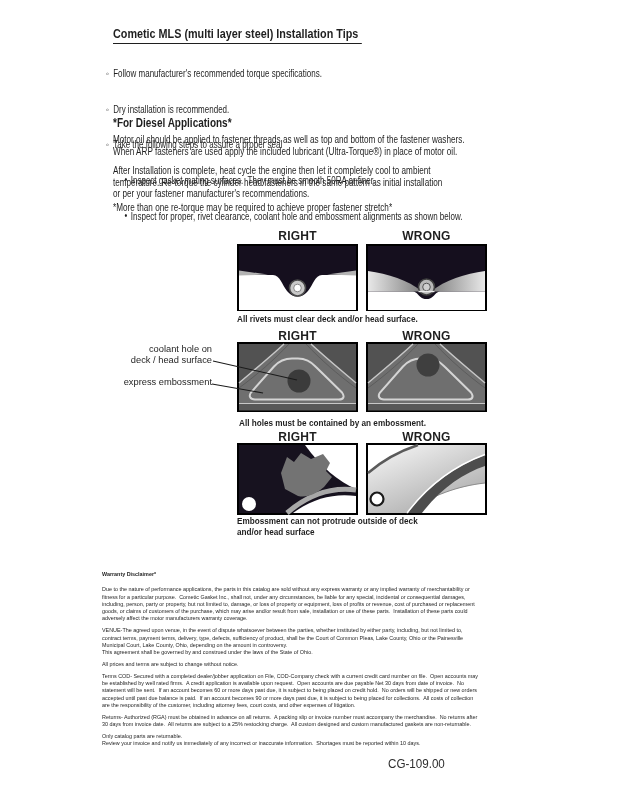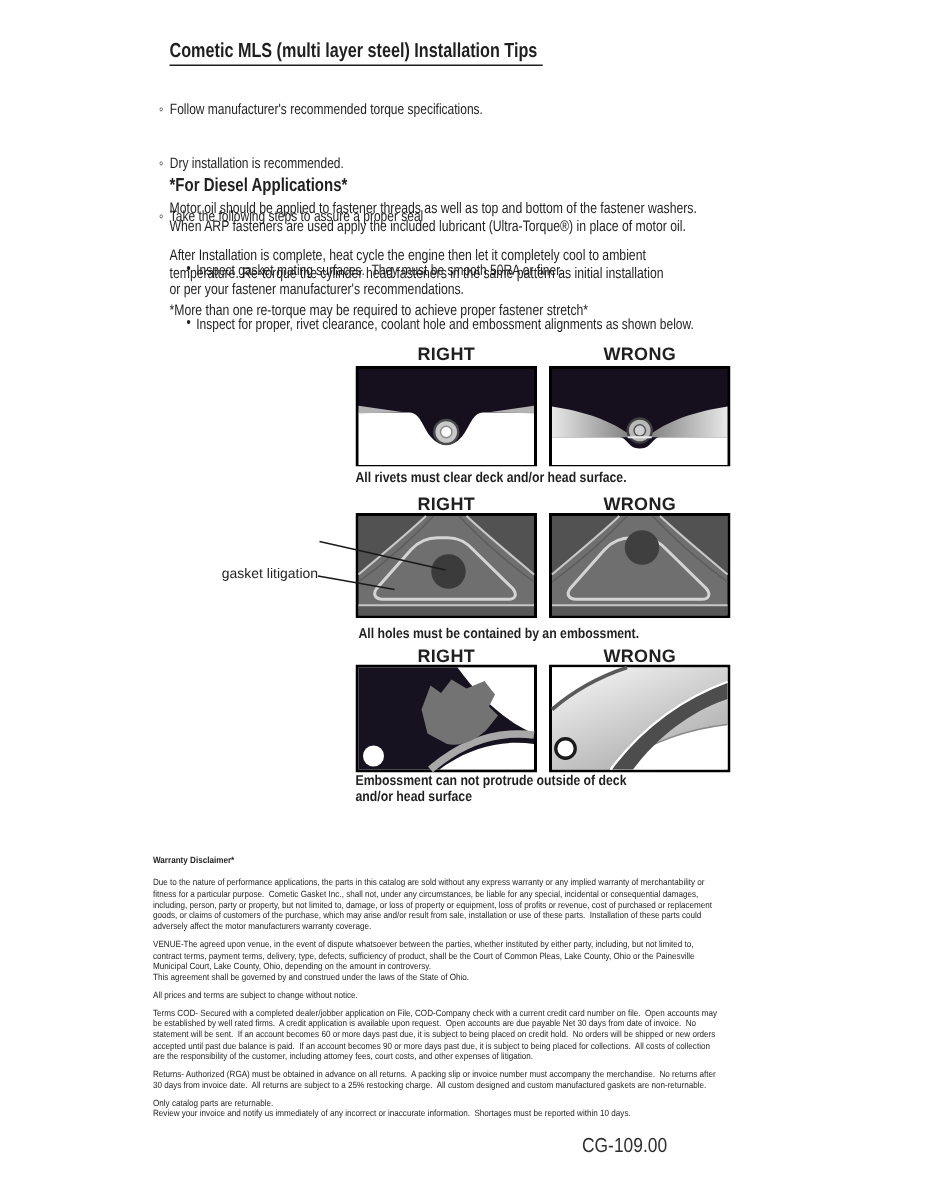--- a/index.html
+++ b/index.html
@@ -93,21 +93,23 @@
     <circle cx="60.5" cy="43" r="8" fill="#b8b8b8" stroke="#3f3f3f" stroke-width="1.6"></circle>
     <circle cx="60.5" cy="43" r="3.8" fill="#cfcfcf" stroke="#555555" stroke-width="1"></circle>
     <line x1="52.5" y1="47.5" x2="68.5" y2="47.5" stroke="#ededed" stroke-width="1.4"></line>
   </svg>
 
   <div class="abs caption cx86" style="left:237px; top:314px;">All rivets must clear deck and/or head surface.</div>
 
   <div class="abs dlabel" style="left:237px; top:329px;">RIGHT</div>
   <div class="abs dlabel" style="left:366px; top:329px;">WRONG</div>
 
-  <div class="abs ptr-label" style="left:100px; top:377px;">gasket litigation</div>
+  <div class="abs ptr-label" style="left:100px; top:344px;">coolant hole on
+deck / head surface</div>
+  <div class="abs ptr-label" style="left:100px; top:377px;">express embossment</div>
 
   <svg class="abs panel" style="left:237px; top:342px;" width="121" height="70" viewBox="0 0 121 70">
     <rect x="1" y="1" width="119" height="68" fill="#6f6f6f" stroke="#000" stroke-width="2"></rect>
     <path d="M2,2 H47 C32,16 16,29 2,41 Z" fill="#525252"></path>
     <path d="M119,2 H74 C89,16 105,29 119,41 Z" fill="#525252"></path>
     <path d="M47,2 C32,16 16,29 2,41" stroke="#c7c7c7" stroke-width="1.5" fill="none"></path>
     <path d="M74,2 C89,16 105,29 119,41" stroke="#c7c7c7" stroke-width="1.5" fill="none"></path>
     <path d="M52,2 C38,17 21,32 2,46" stroke="#5c5c5c" stroke-width="1" fill="none"></path>
     <path d="M69,2 C83,17 100,32 119,46" stroke="#5c5c5c" stroke-width="1" fill="none"></path>
     <rect x="2" y="61.5" width="117" height="7" fill="#585858"></rect>

